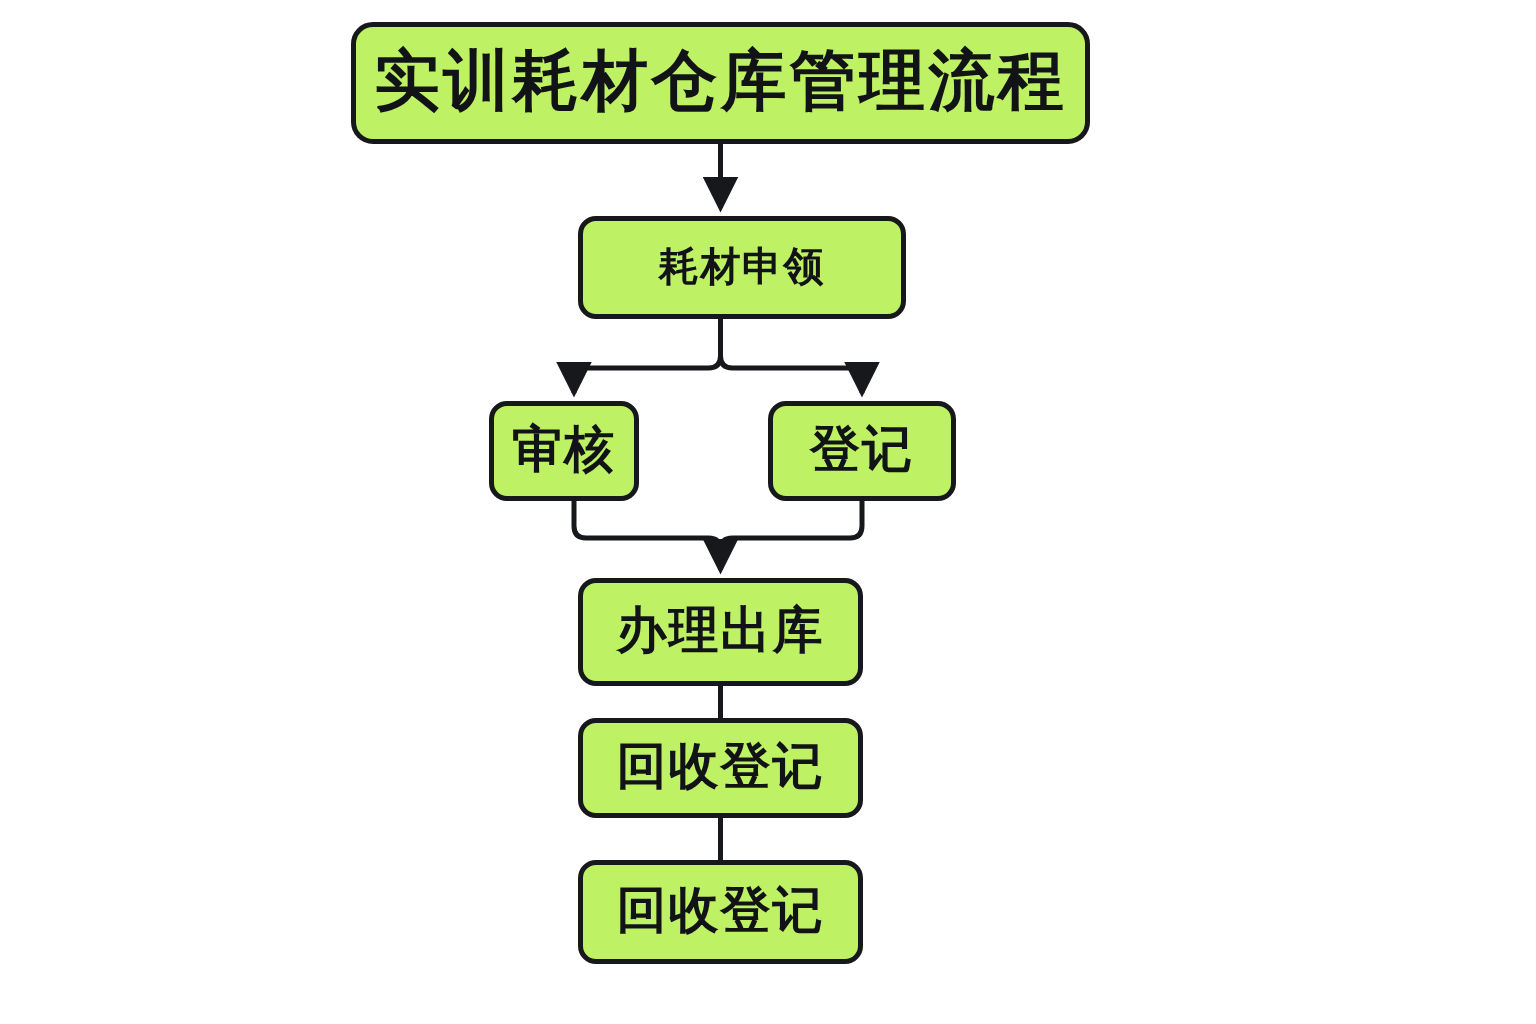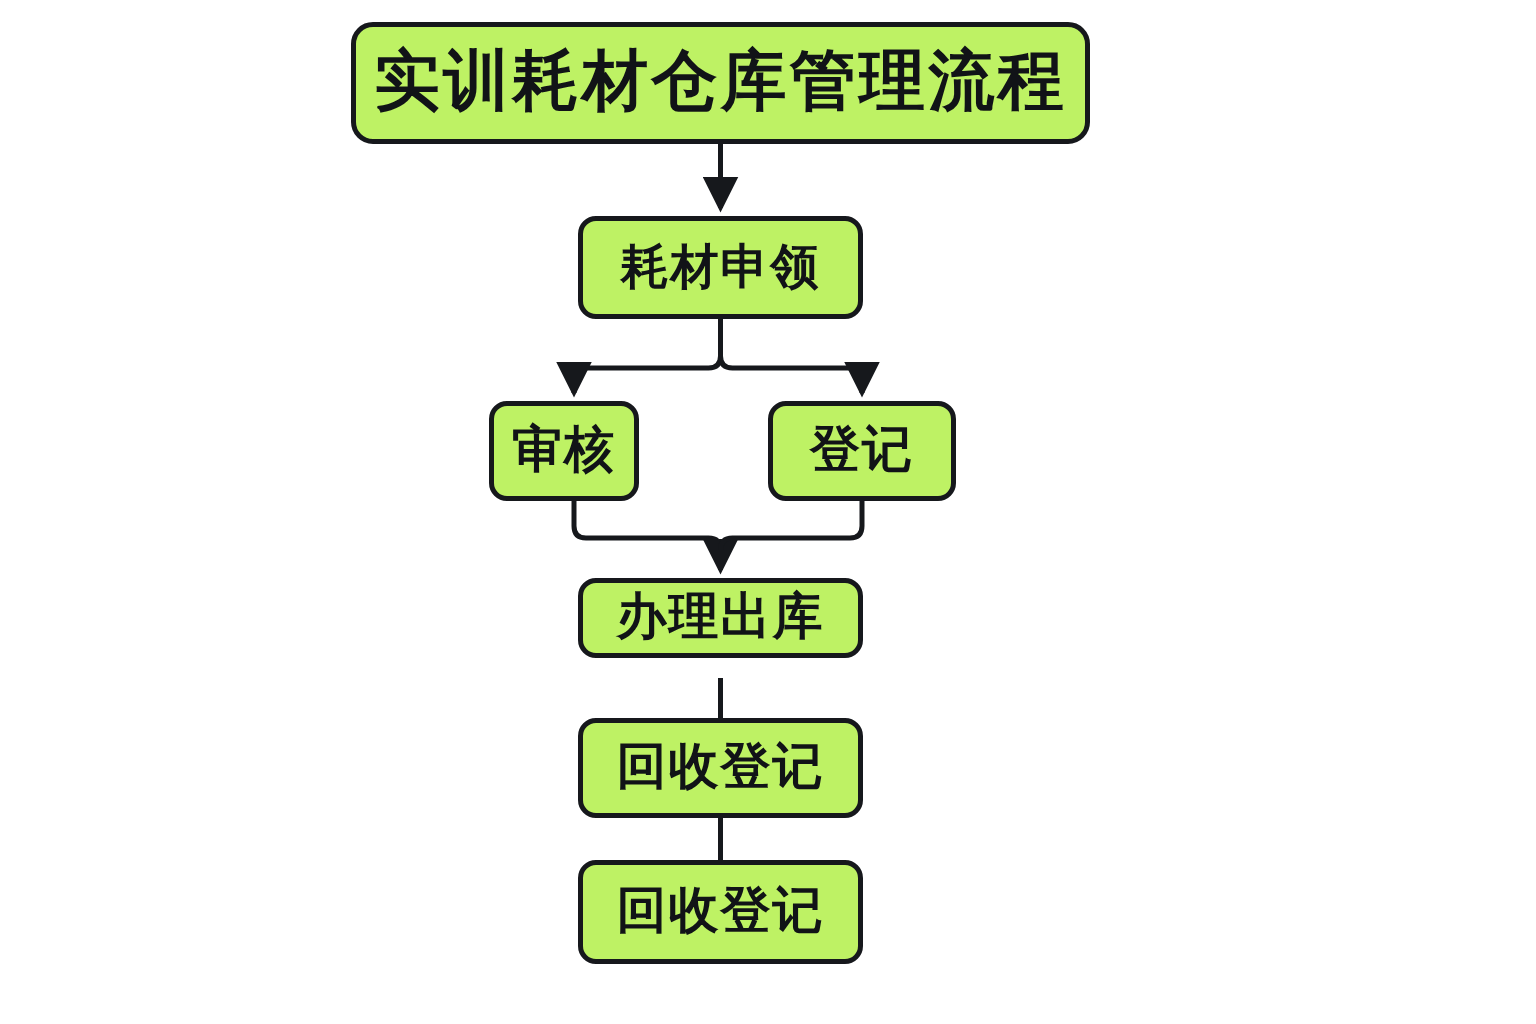--- a/index.html
+++ b/index.html
@@ -60,23 +60,23 @@
     width: 739px;
     height: 122px;
     border-radius: 22px;
     font-size: 66px;
     letter-spacing: 0.05em;
   }
 
   #node-apply {
     left: 578px;
     top: 216px;
-    width: 285px;
+    width: 328px;
     height: 103px;
-    font-size: 48px;
+    font-size: 40px;
   }
 
   #node-review {
     left: 489px;
     top: 401px;
     width: 150px;
     height: 100px;
     font-size: 50px;
   }
 
@@ -85,21 +85,21 @@
     top: 401px;
     width: 188px;
     height: 100px;
     font-size: 50px;
   }
 
   #node-issue {
     left: 578px;
     top: 578px;
     width: 285px;
-    height: 80px;
+    height: 108px;
     font-size: 50px;
   }
 
   #node-use {
     left: 578px;
     top: 718px;
     width: 285px;
     height: 100px;
     font-size: 50px;
   }

